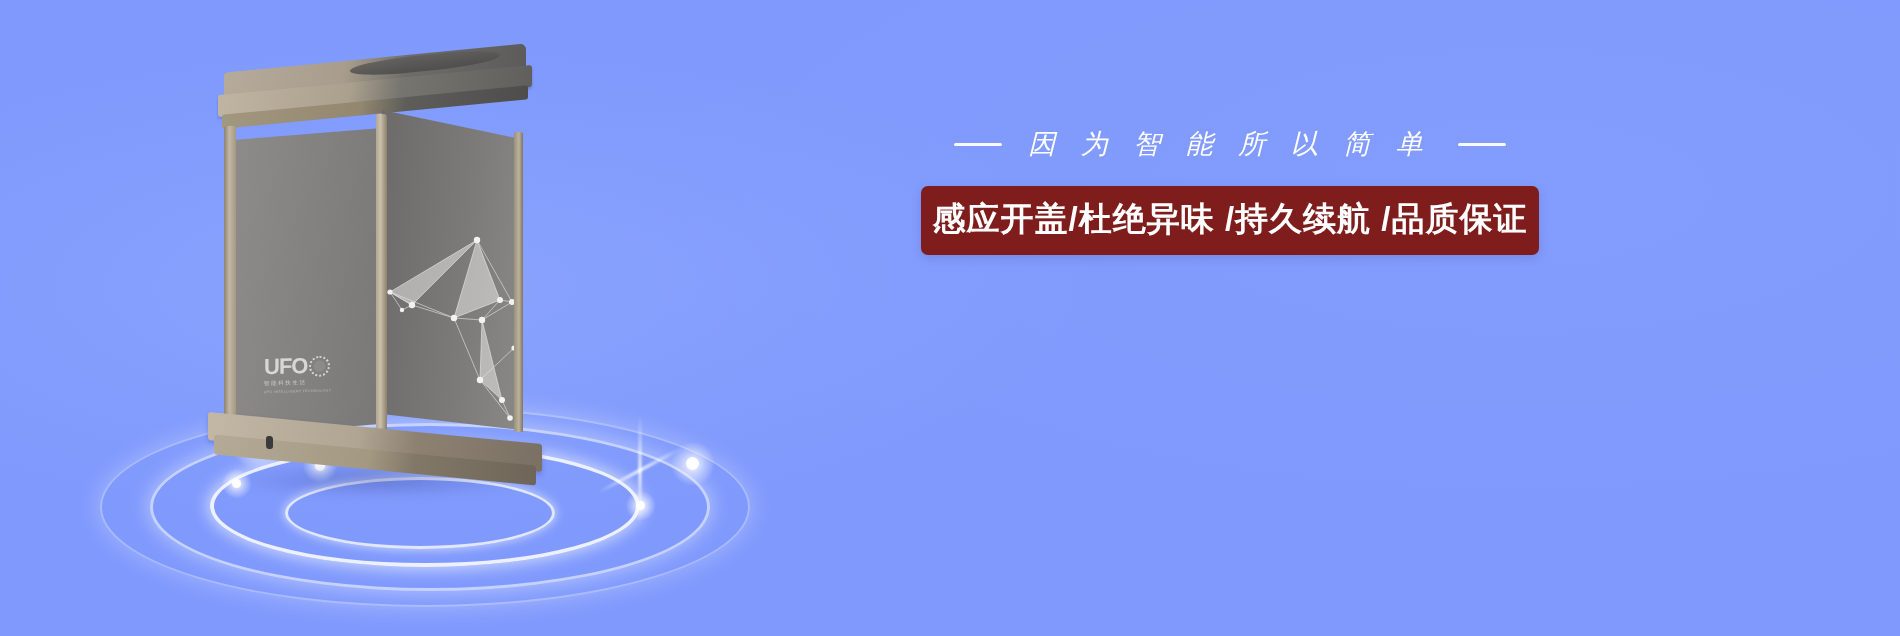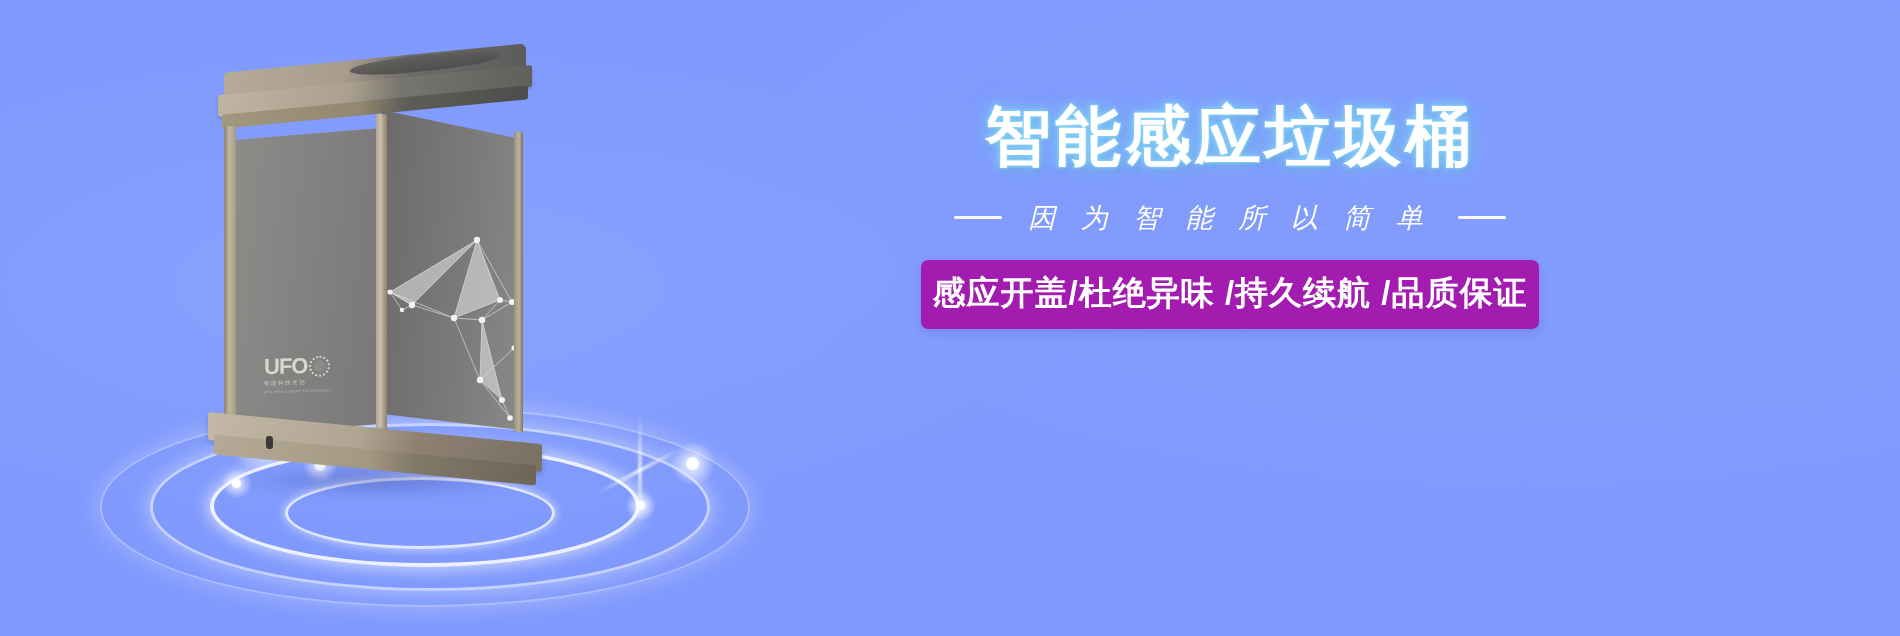--- a/index.html
+++ b/index.html
@@ -335,21 +335,21 @@
     font-size: 27px;
     color: #ffffff;
     letter-spacing: 9px;
     white-space: nowrap;
     font-weight: 400;
   }
 
   .badge {
     margin: 24px auto 0;
     display: inline-block;
-    background: #a21caf;
+    background: #7f1d1d;
     color: #ffffff;
     font-size: 33px;
     font-weight: 700;
     letter-spacing: 1px;
     padding: 11px 12px 13px;
     border-radius: 7px;
     white-space: nowrap;
     box-shadow: 0 3px 10px rgba(60,50,120,.18);
   }
 
@@ -449,21 +449,20 @@
       </div>
 
       <div class="bin-base"></div>
       <div class="bin-base2"></div>
       <div class="base-slot"></div>
     </div>
   </div>
 
   <div class="copy">
 
-    <h1 class="headline">智能感应垃圾桶</h1>
 
     <div class="subline-wrap">
       <span class="rule"></span>
       <span class="subline">因 为 智 能  所 以 简 单</span>
       <span class="rule"></span>
     </div>
 
     <div class="badge">感应开盖/杜绝异味 /持久续航 /品质保证</div>
 
   </div>

